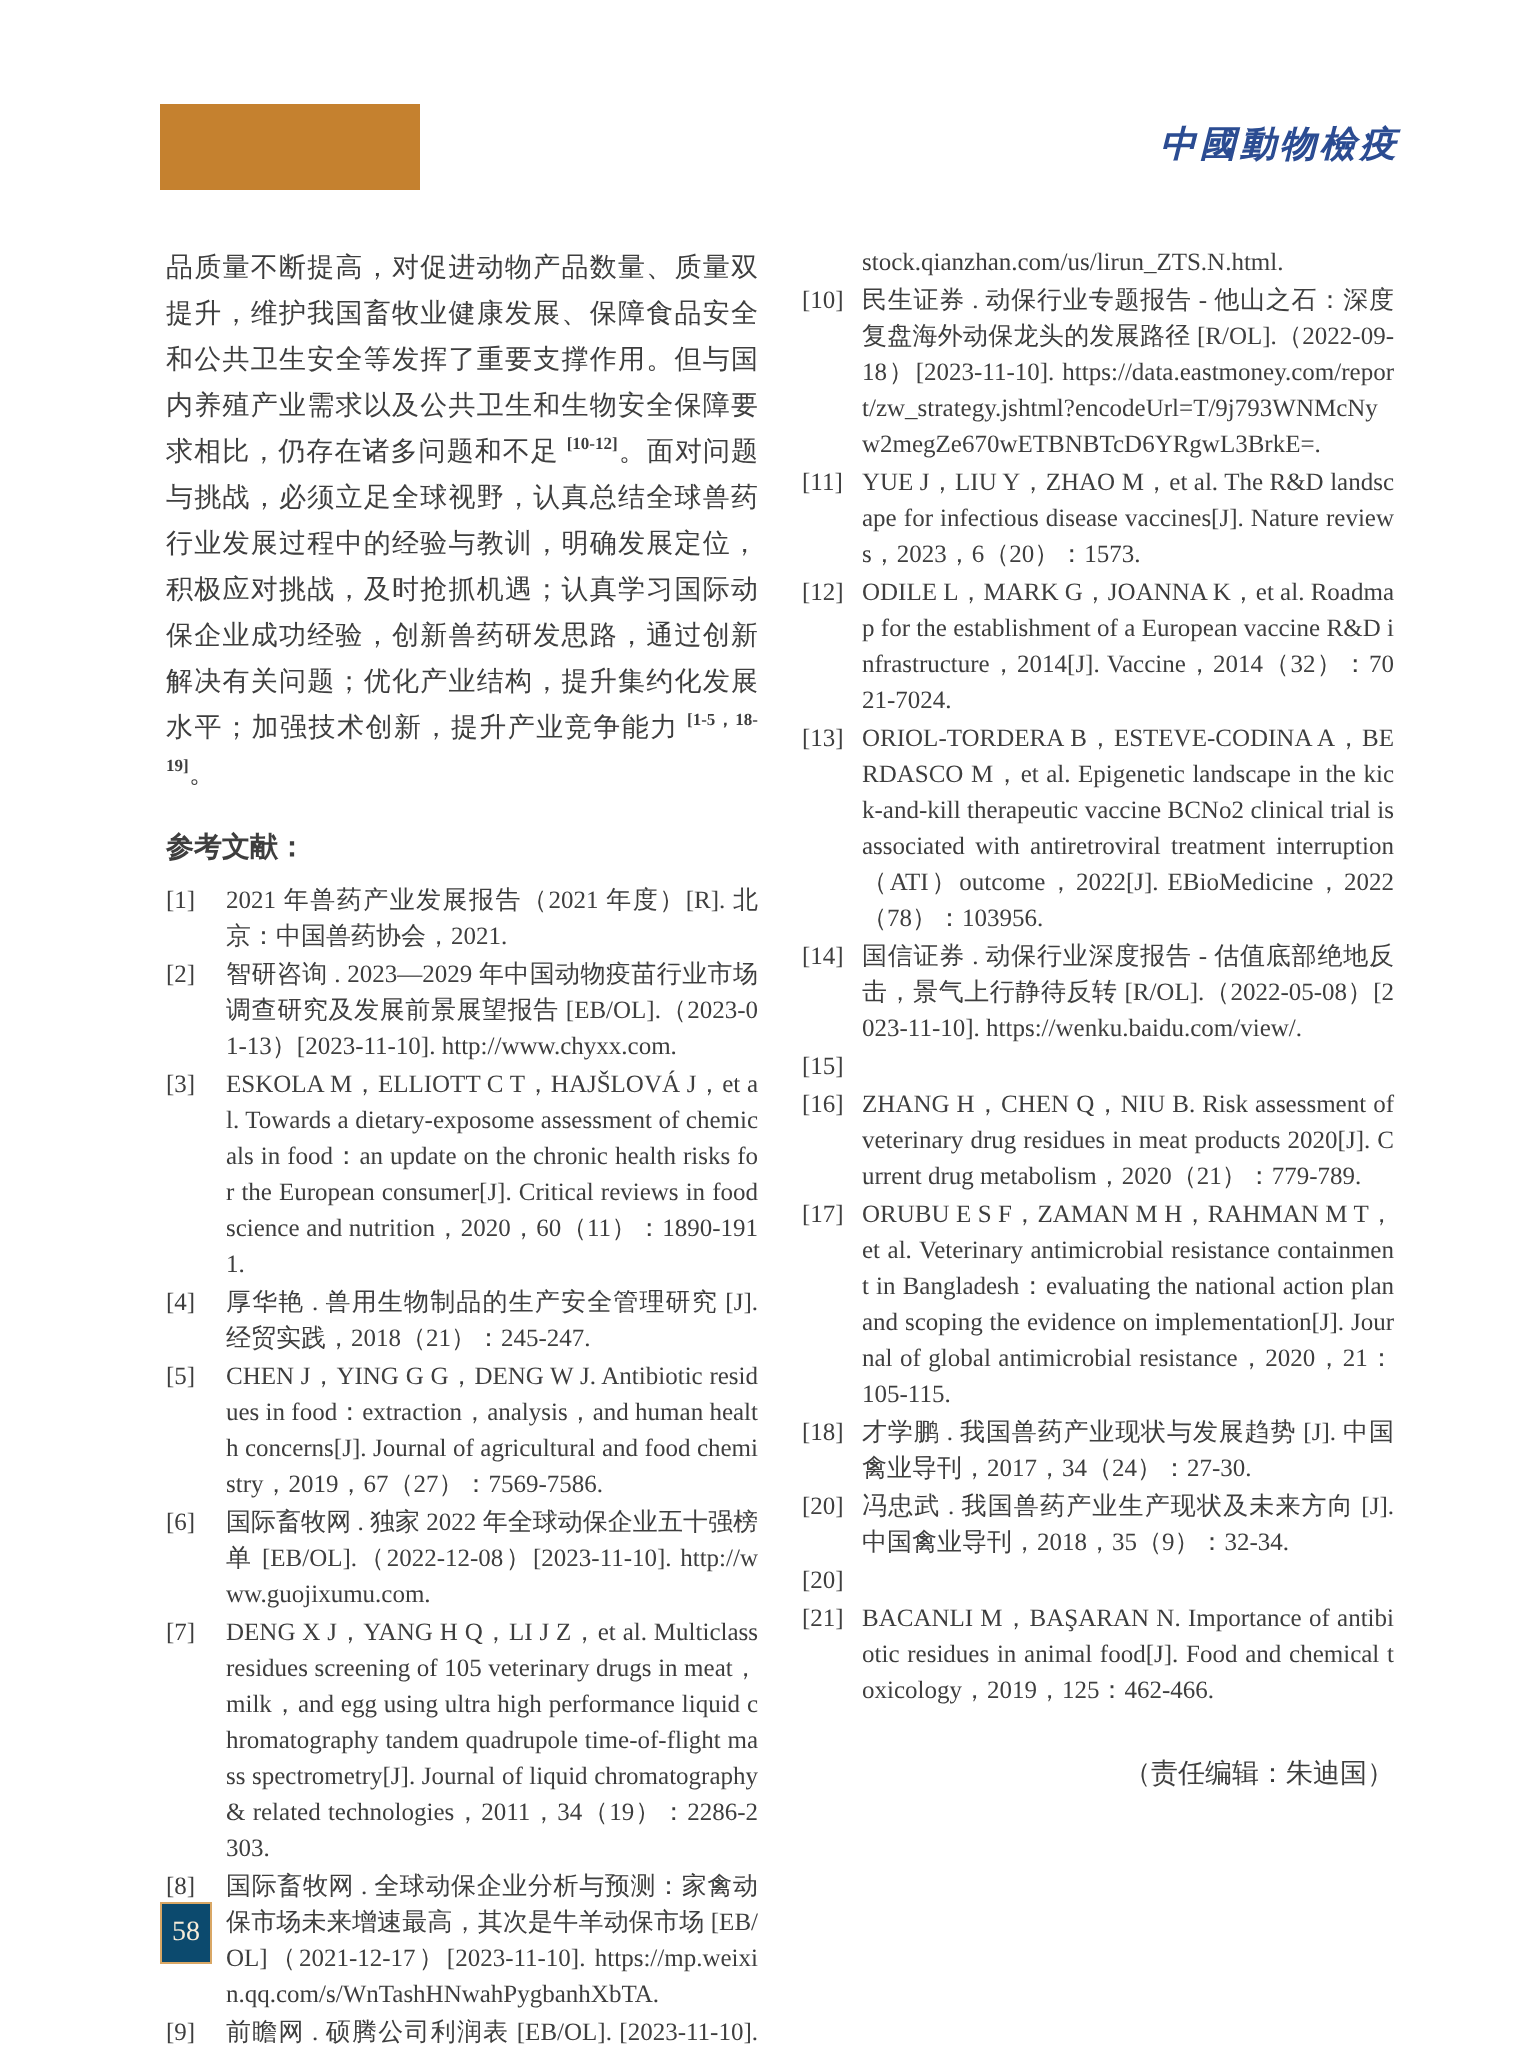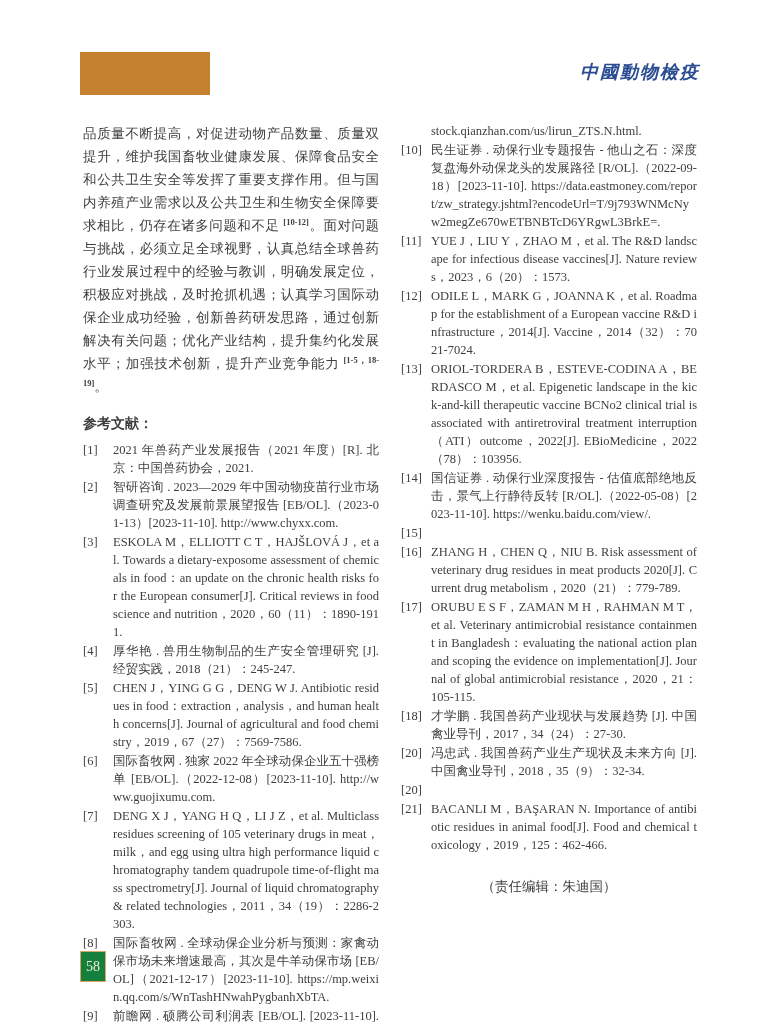--- a/index.html
+++ b/index.html
@@ -16,23 +16,23 @@
   .content{position:absolute;left:83px;top:122px;width:614px;display:flex;gap:22px;}
   .col{width:296px;}
   .para{
     font-size:13.5px;line-height:23px;text-align:justify;margin:0;
   }
   .para sup{font-size:8.5px;line-height:0;font-weight:bold;}
   .refs-heading{font-weight:bold;font-size:14px;margin:17px 0 8px 0;}
   .ref{display:flex;font-size:12.5px;line-height:18px;margin-bottom:1px;}
   .ref-id{width:30px;flex:none;}
   .ref-text{flex:1;text-align:justify;word-break:break-all;}
-  .editor-line{text-align:center;font-size:13.5px;margin-top:24px;}
+  .editor-line{text-align:right;font-size:13.5px;margin-top:24px;}
   .page-num{
-    position:absolute;left:80px;top:951px;width:26px;height:31px;background:#15803d;
+    position:absolute;left:80px;top:951px;width:26px;height:31px;background:#0c4a6e;
     color:#f6ecd9;display:flex;align-items:center;justify-content:center;font-size:14px;
     border:1px solid #d9a765;box-sizing:border-box;
   }
 </style>
 </head>
 <body>
 
 <div class="orange-bar"></div>
 <div class="logo">中國動物檢疫</div>
 

